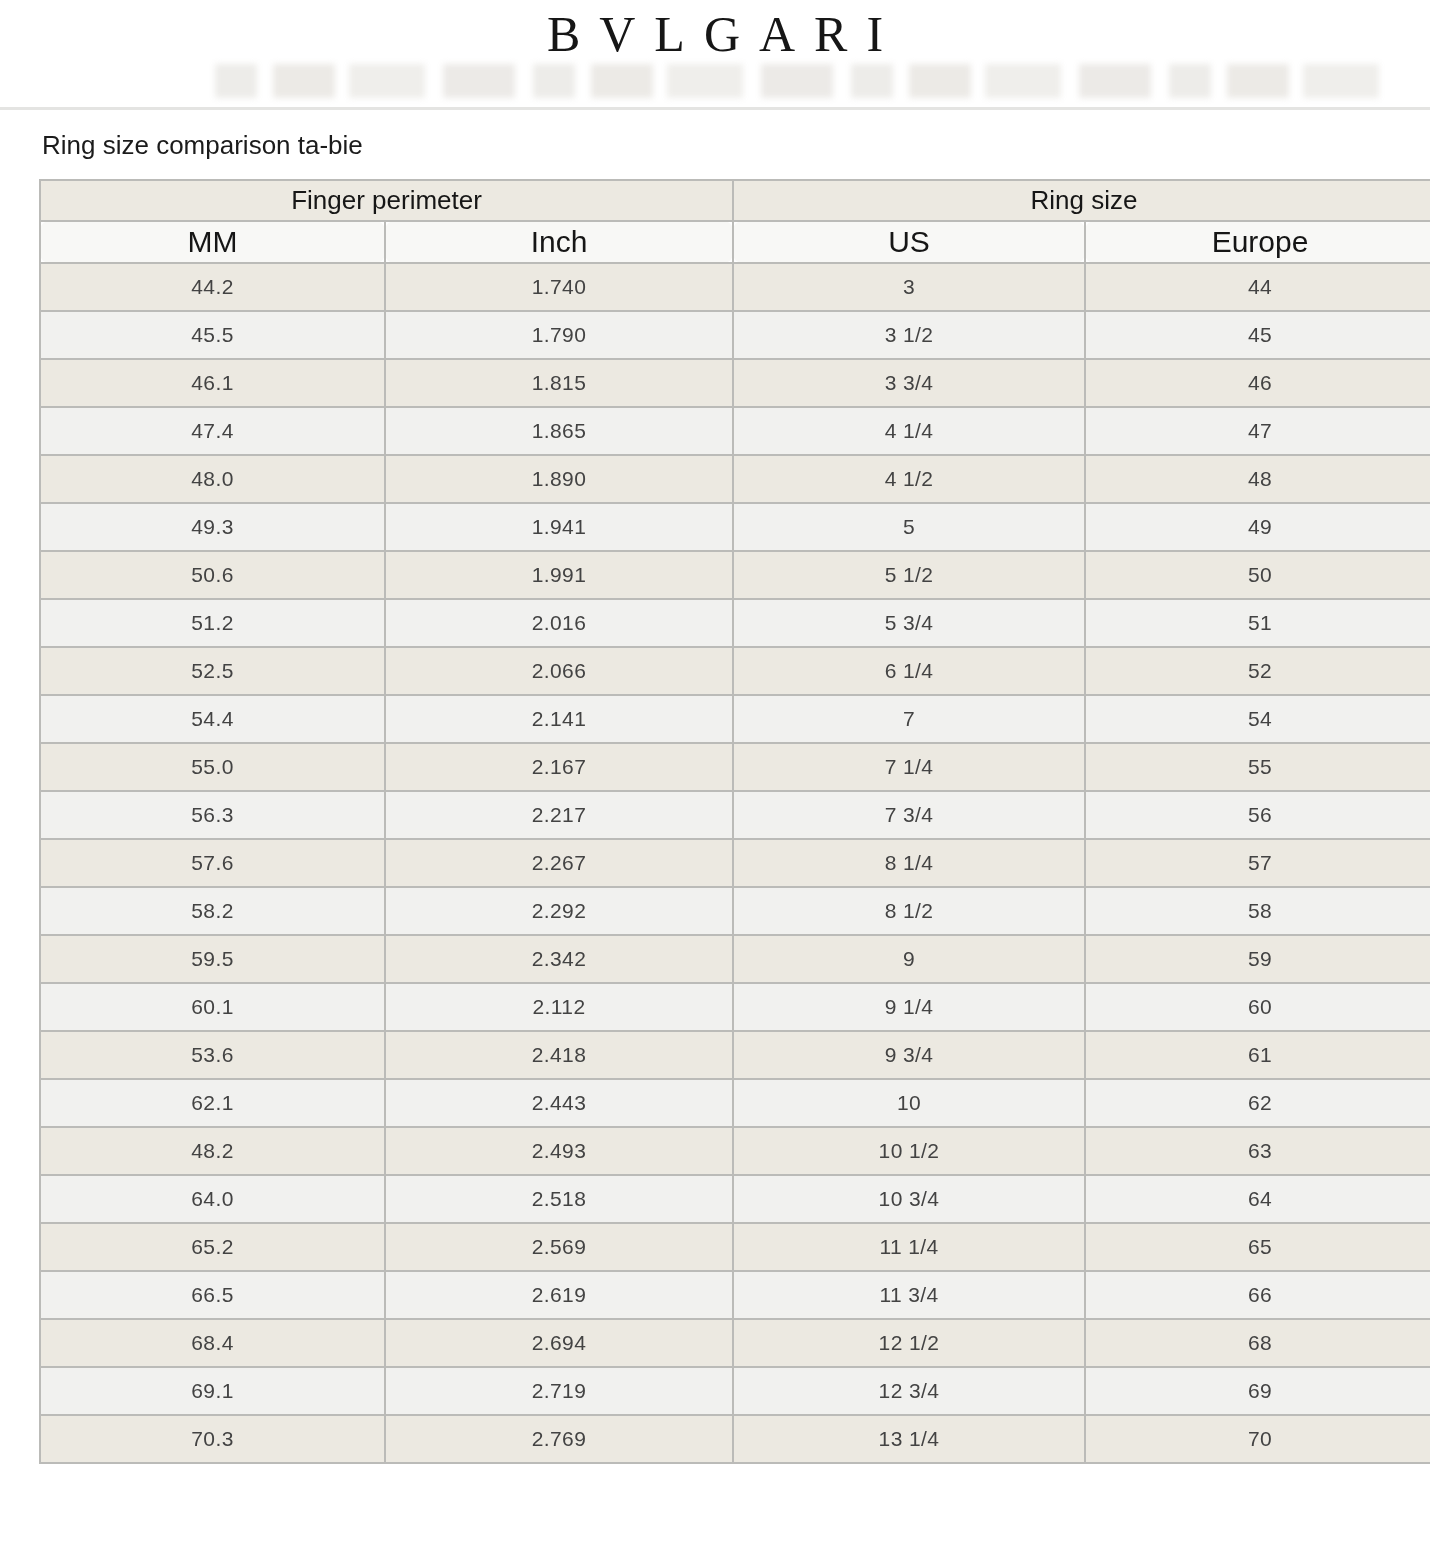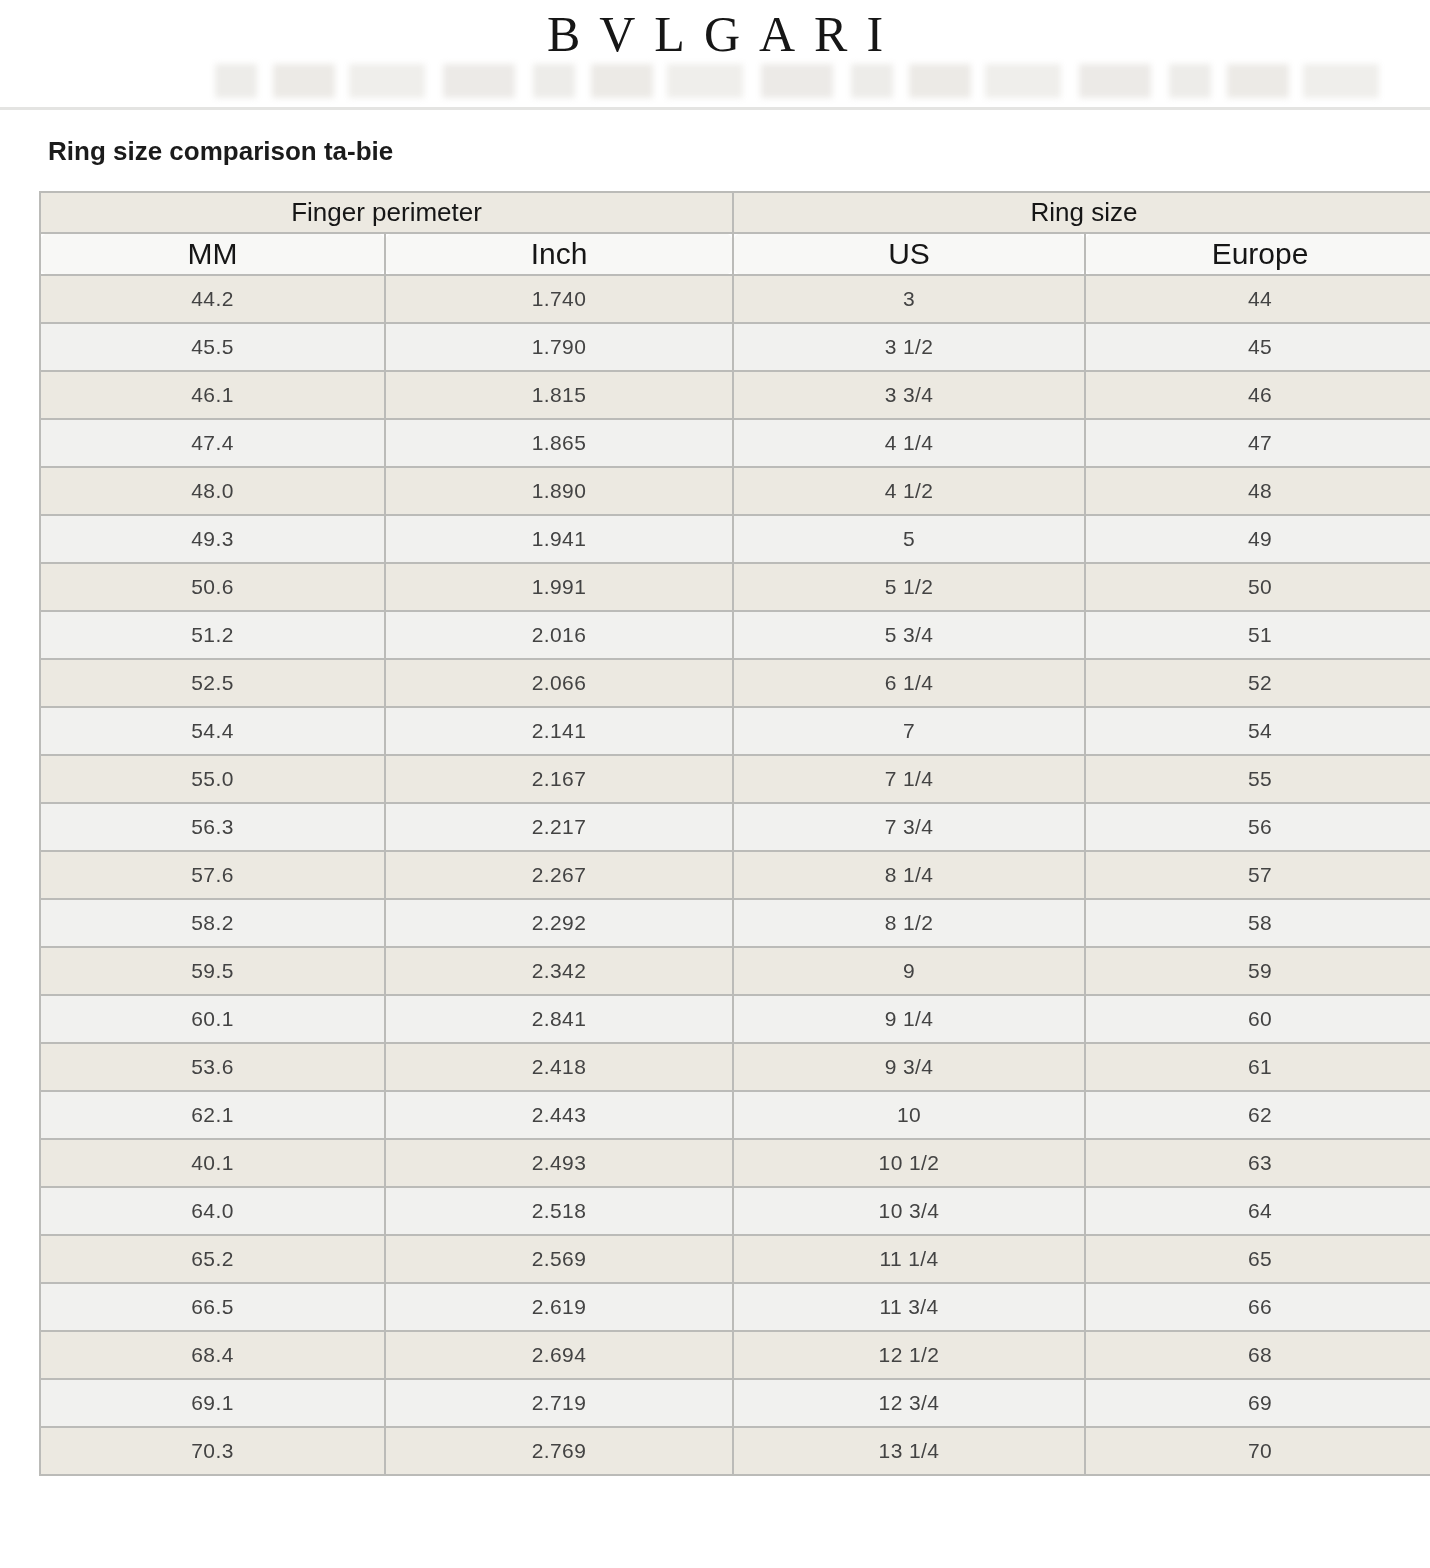--- a/index.html
+++ b/index.html
@@ -51,24 +51,24 @@
     filter: blur(3px);
   }
 
   .header-divider {
     height: 3px;
     background: var(--divider, #e4e4e2);
   }
 
   
   .page-title {
-    margin: 12px;
+    margin: 6px;
     padding: 13px 0 12px 36px;
     font-size: 26px;
-    font-weight: 700;
+    font-weight: 400;
     color: #1b1b1b;
     line-height: 32px;
   }
 
   
   table.ring-table {
     border-collapse: collapse;
     table-layout: fixed;
     width: 1395px;
     margin-left: 39px;
@@ -226,38 +226,38 @@
           <td>58</td>
         </tr>
         <tr>
           <td>59.5</td>
           <td>2.342</td>
           <td>9</td>
           <td>59</td>
         </tr>
         <tr>
           <td>60.1</td>
-          <td>2.841</td>
+          <td>2.112</td>
           <td>9 1/4</td>
           <td>60</td>
         </tr>
         <tr>
           <td>53.6</td>
           <td>2.418</td>
           <td>9 3/4</td>
           <td>61</td>
         </tr>
         <tr>
           <td>62.1</td>
           <td>2.443</td>
           <td>10</td>
           <td>62</td>
         </tr>
         <tr>
-          <td>40.1</td>
+          <td>48.2</td>
           <td>2.493</td>
           <td>10 1/2</td>
           <td>63</td>
         </tr>
         <tr>
           <td>64.0</td>
           <td>2.518</td>
           <td>10 3/4</td>
           <td>64</td>
         </tr>

